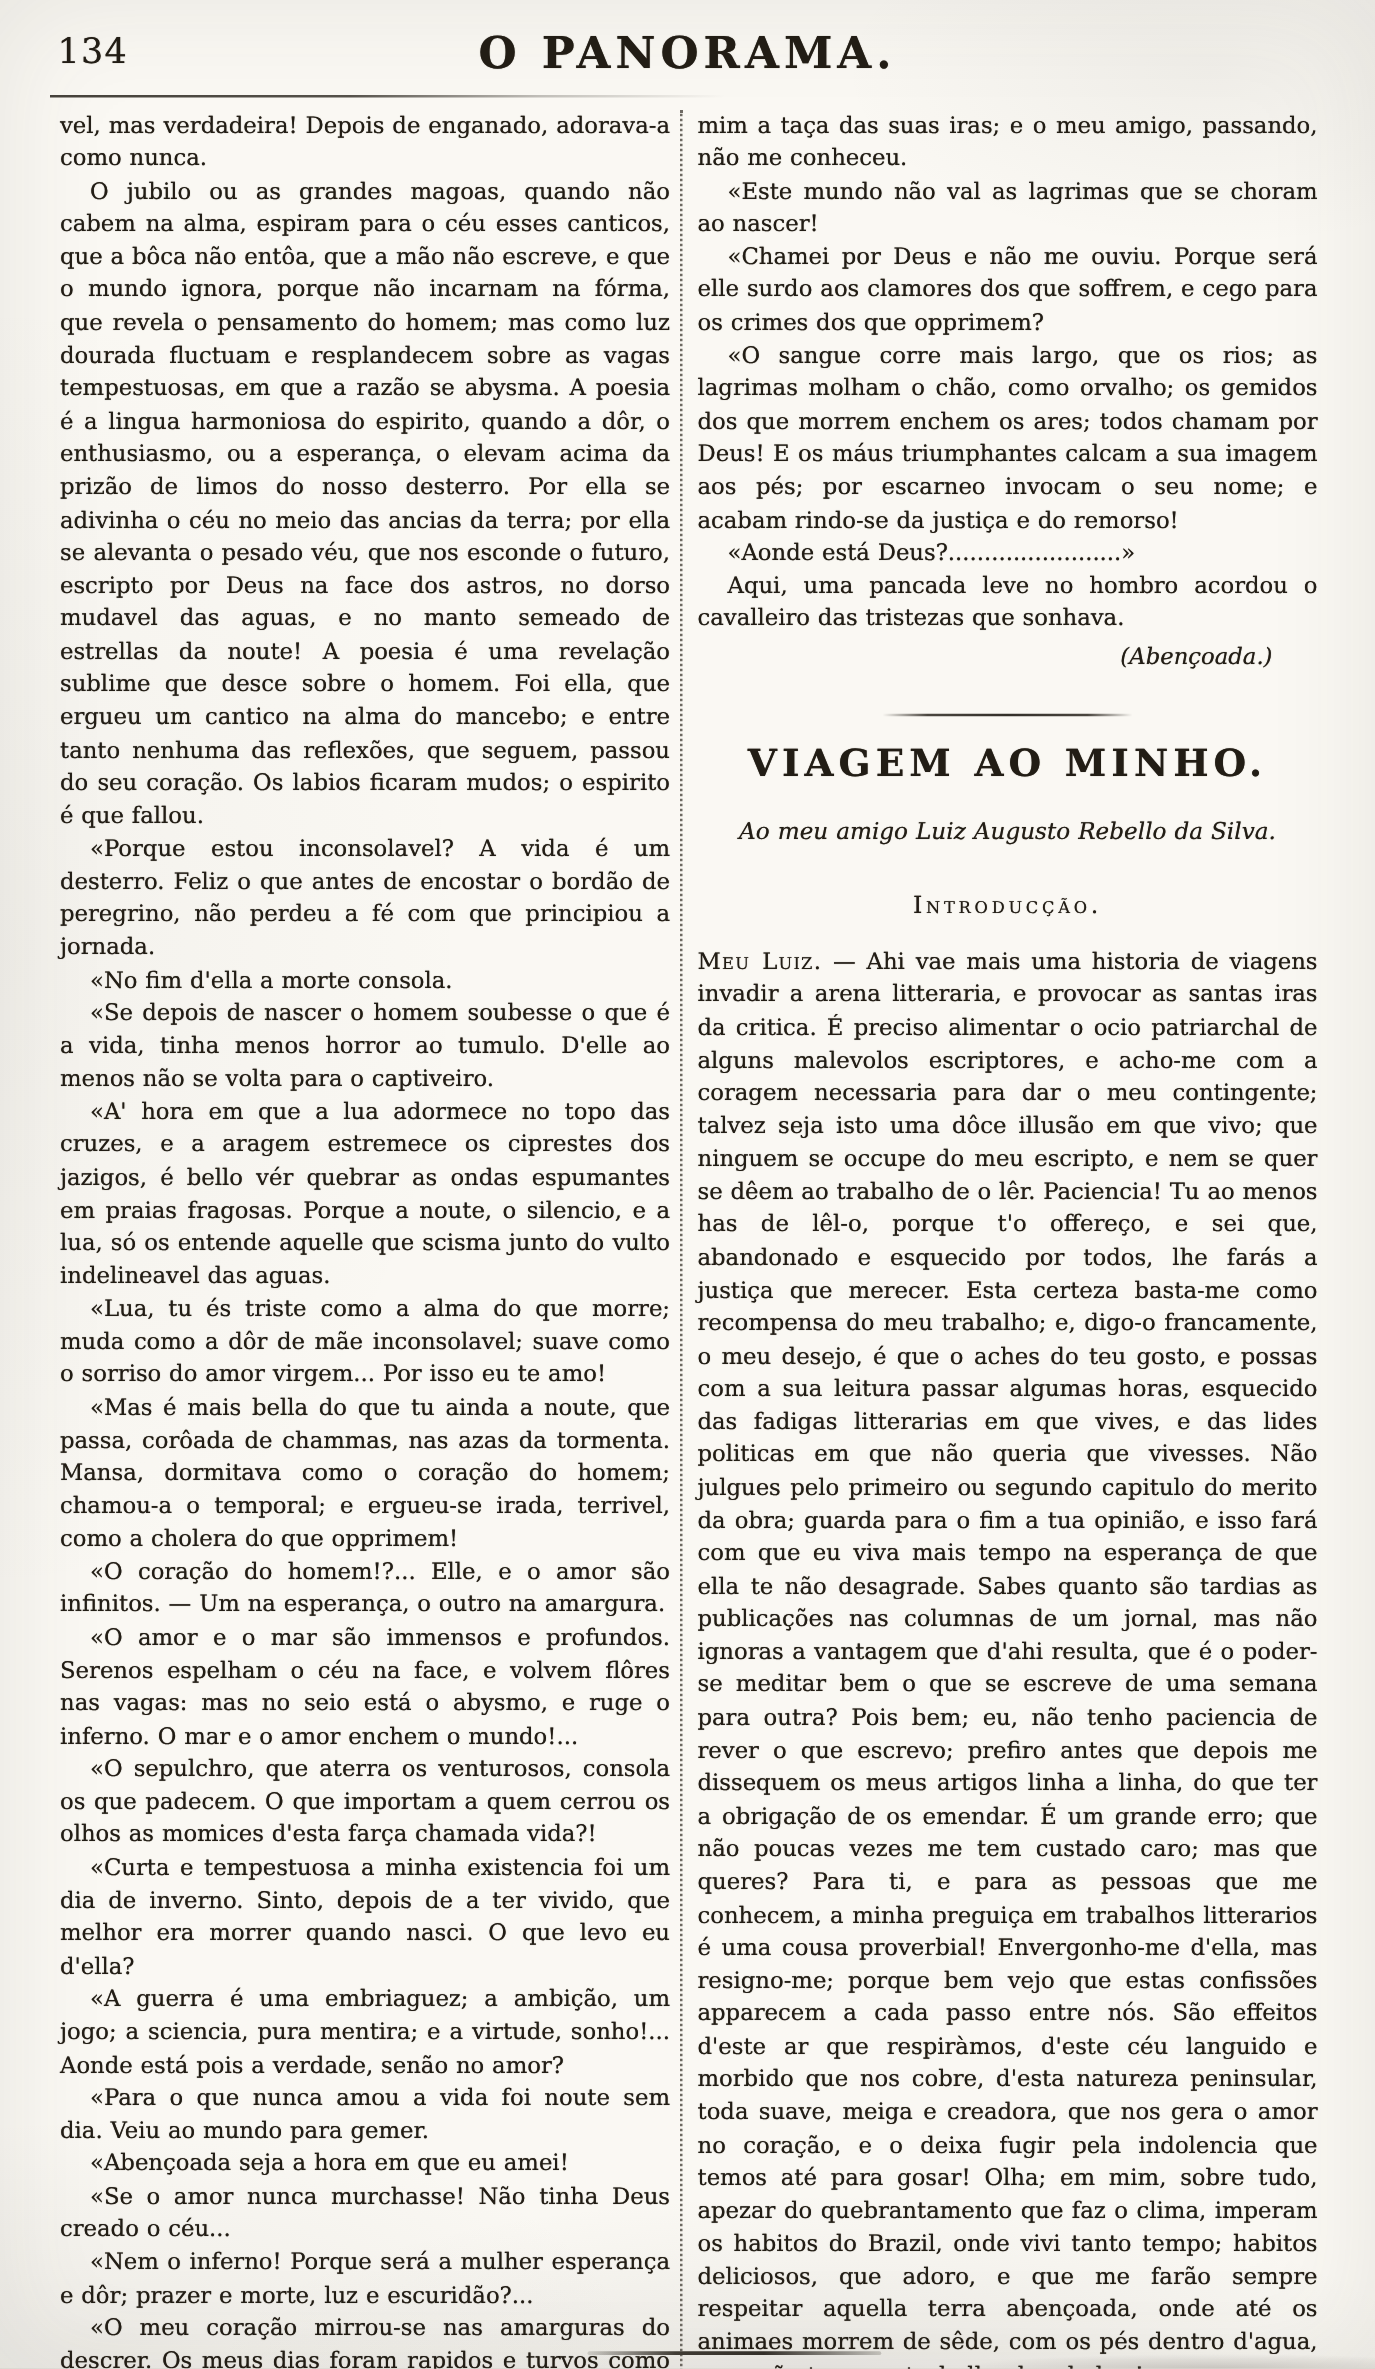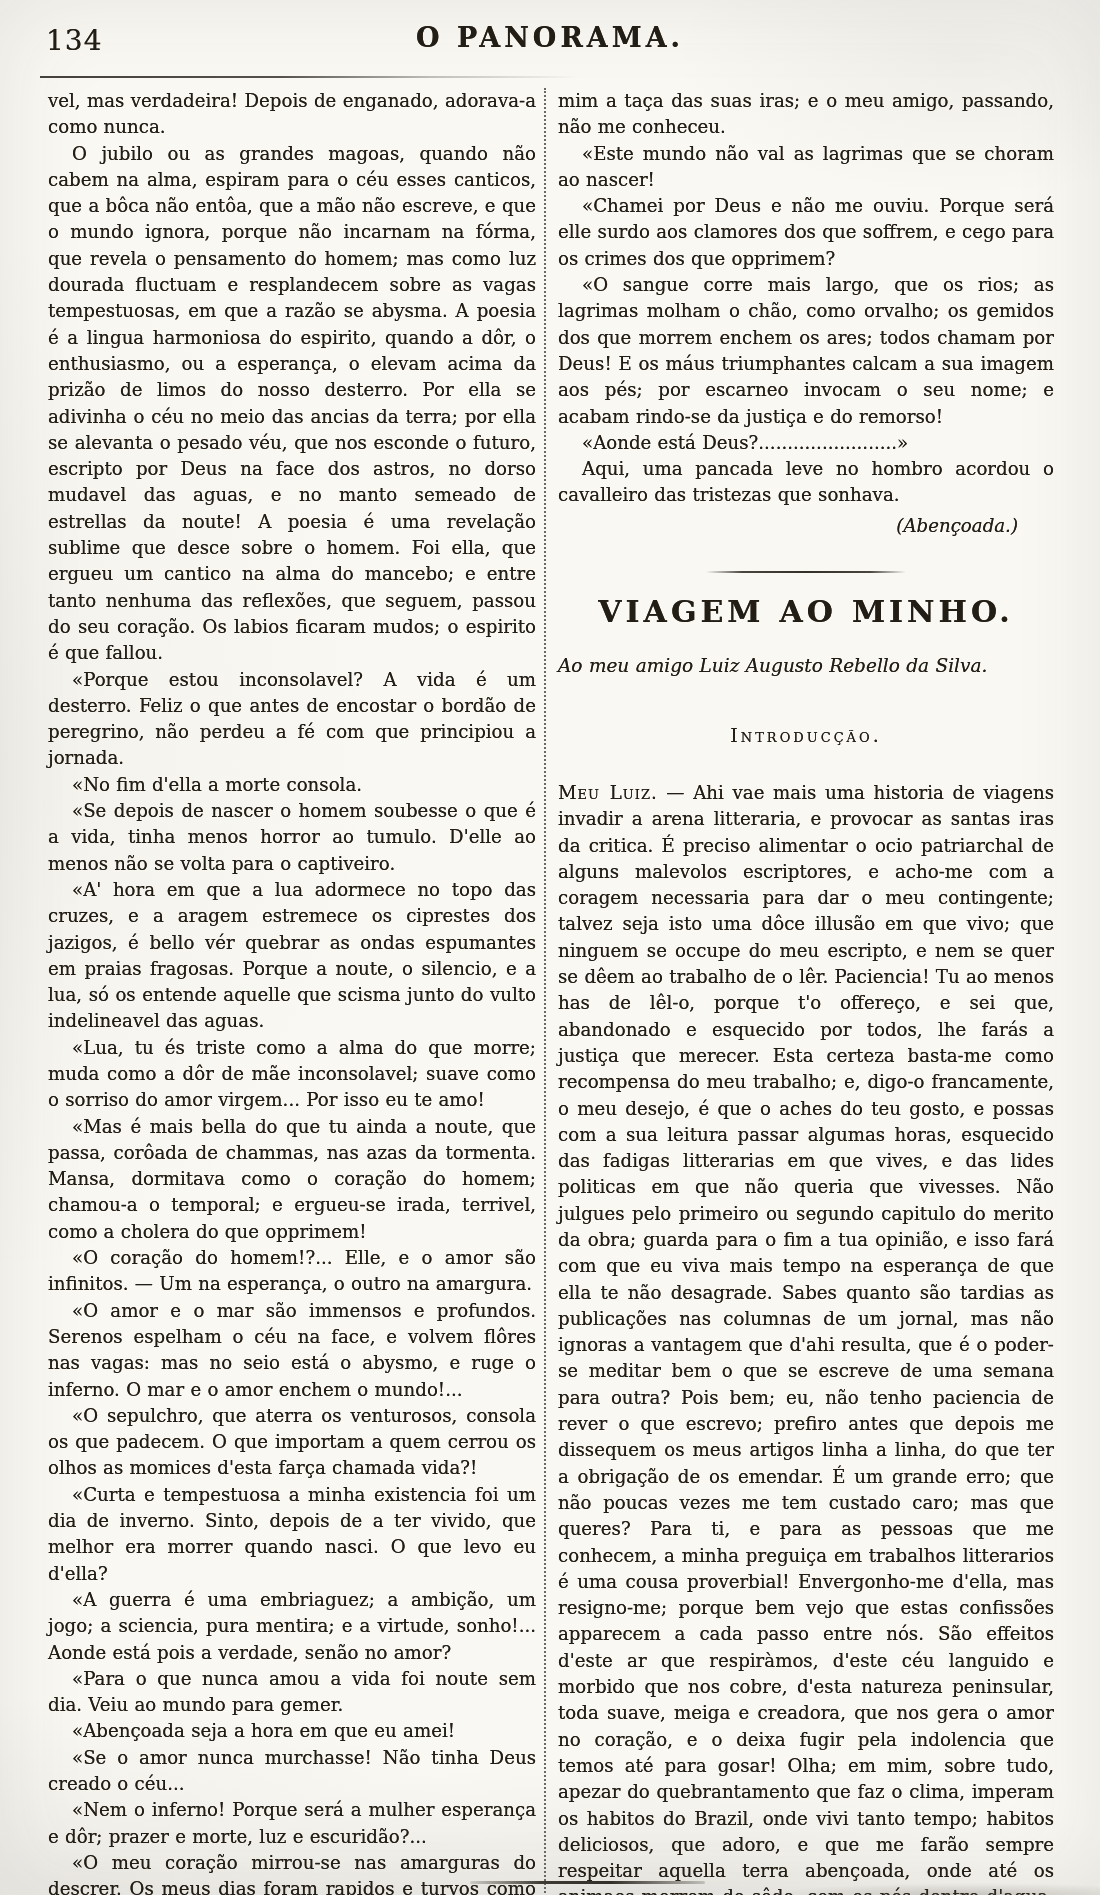--- a/index.html
+++ b/index.html
@@ -21,21 +21,21 @@
   .ink{ text-shadow:0 0 0.6px rgba(45,38,28,0.85); }
 
   
   .header{ position:relative; height:78px;padding-left:25px; }
   .page-number{
     position:absolute; left:46px; top:24px;
     font-size:28px; letter-spacing:1px;
   }
   .masthead{
     position:absolute; left:0; right:0; top:22px;
-    text-align:center; font-weight:bold; font-size:27px; letter-spacing:4px;
+    text-align:center; font-weight:bold; font-size:35px; letter-spacing:4px;
   }
   .header-rule{
     position:absolute; left:40px; top:76px; height:2px; width:600px;
     background:linear-gradient(to right, #45413a 0%, #55514a 40%, rgba(85,81,74,0.35) 65%, rgba(85,81,74,0) 90%);
   }
 
   
   .columns{
     display:flex; align-items:stretch;
     padding:10px 46px 0 48px;
@@ -63,27 +63,27 @@
 
   .article-divider{
     width:200px; height:2px; margin:32px auto 26px auto;
     background:linear-gradient(to right, rgba(60,56,50,0) 0%, #4a463f 18%, #332f29 50%, #4a463f 82%, rgba(60,56,50,0) 100%);
   }
   .article-title{
     text-align:center; text-indent:0; font-weight:bold;
     font-size:30px; letter-spacing:4px; margin-bottom:28px;
   }
   .dedication{
-    text-indent:0; font-style:italic;
-    font-size:18.5px; margin-bottom:42px;
+    text-align:center; text-indent:0; font-style:italic;
+    font-size:18.5px; margin-bottom:31px;
   }
   .section-heading{
     text-align:center; text-indent:0;
     font-variant:small-caps; letter-spacing:3px;
-    font-size:19px; margin-bottom:32px;
+    font-size:19px; margin-bottom:20px;
   }
   .smallcaps{ font-variant:small-caps; letter-spacing:1px; }
 
   
   .scan-streak{
     position:absolute; left:470px; bottom:11px;
     width:235px; height:3px; border-radius:2px;
     background:linear-gradient(to right, rgba(50,46,40,0.15), #3f3b34 30%, #332f29 60%, rgba(50,46,40,0.2));
   }
   .scan-smudge{

